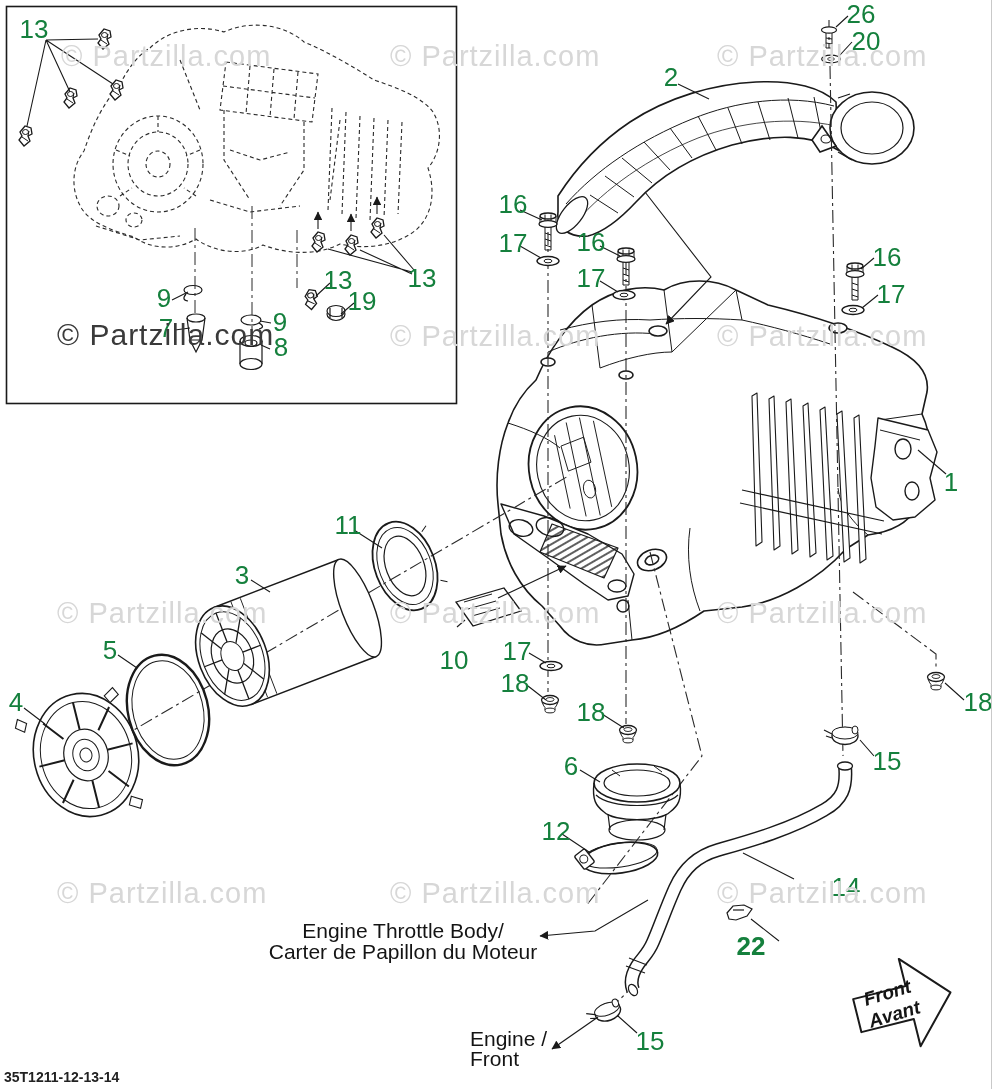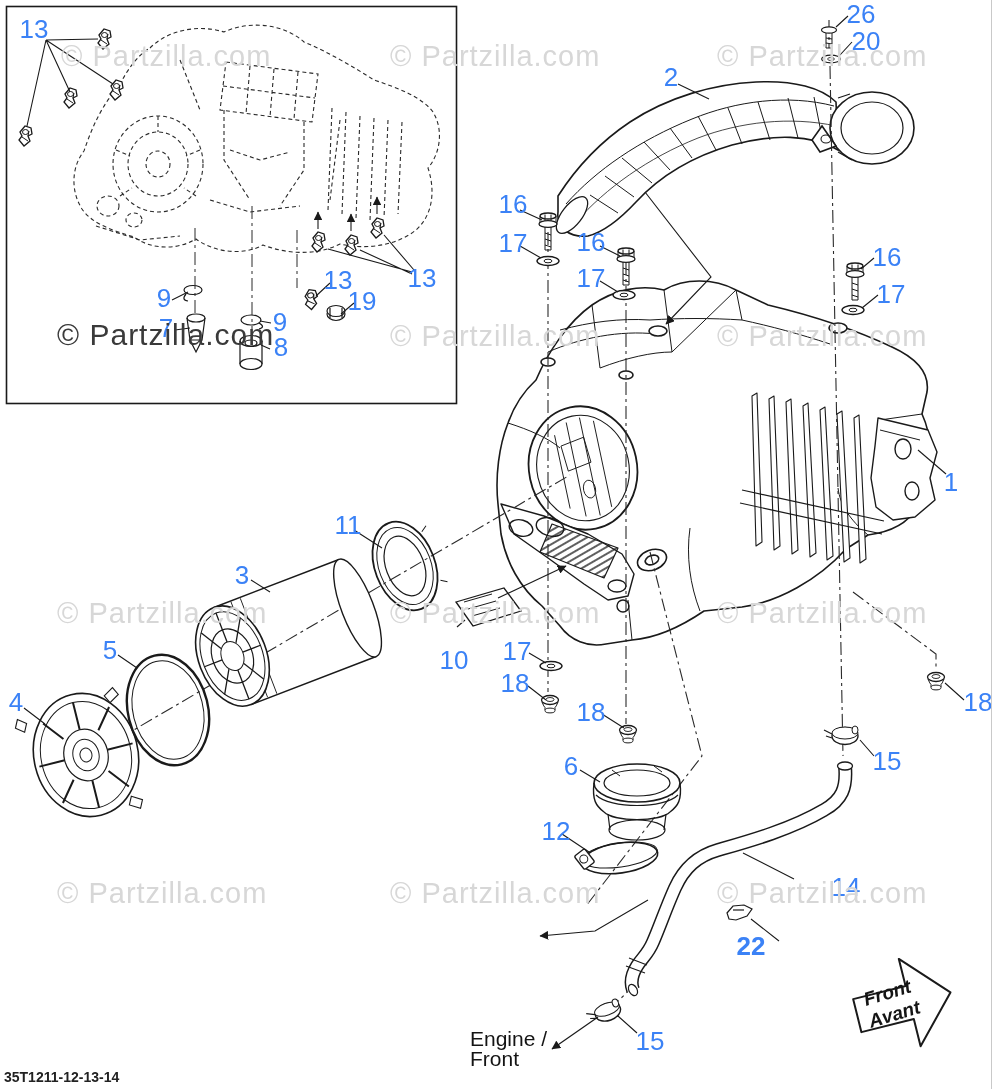--- a/index.html
+++ b/index.html
@@ -3,21 +3,21 @@
 <meta charset="utf-8">
 <style>
   html,body{margin:0;padding:0;background:#fff;}
   .stage{position:relative;width:994px;height:1089px;background:#fff;overflow:hidden;
          font-family:"Liberation Sans",sans-serif;}
   svg{position:absolute;left:0;top:0;}
   svg *{vector-effect:none;}
   .wm{position:absolute;font-size:29px;letter-spacing:1px;color:#d7d7d7;white-space:nowrap;
       pointer-events:none;z-index:6;}
   .wm.dark{color:#3a3a3a;font-size:30px;}
-  .callout{position:absolute;transform:translate(-50%,-50%);font-size:26px;color:#3b82f6;
+  .callout{position:absolute;transform:translate(-50%,-50%);font-size:26px;color:#15803d;
            z-index:5;white-space:nowrap;}
   .note{position:absolute;font-size:21px;line-height:21px;color:#141414;z-index:5;}
   .note-throttle{left:240px;top:920px;width:326px;text-align:center;}
   .note-engine{left:462px;top:1029px;line-height:20px;margin-left:8px;}
   .footer-code{position:absolute;left:4px;top:1069px;font-size:14px;font-weight:600;
                color:#222;z-index:5;text-align:center;}
   .right-edge{position:absolute;left:991px;top:0;width:1px;height:1089px;background:#c9c9c9;z-index:7;}
 </style>
 </head>
 <body>
@@ -369,20 +369,24 @@
       <div class="callout" style="left: 591px; top: 712px;">18</div>
       <div class="callout" style="left: 978px; top: 702px;">18</div>
       <div class="callout" style="left: 887px; top: 761px;">15</div>
       <div class="callout" style="left: 571px; top: 766px;">6</div>
       <div class="callout" style="left: 556px; top: 831px;">12</div>
       <div class="callout" style="left: 806px; top: 887px; margin-left: 40px;">14</div>
       <div class="callout" style="left: 751px; top: 946px; font-weight: bold;">22</div>
       <div class="callout" style="left: 650px; top: 1041px;">15</div>
     </div>
 
+  <div class="note note-throttle">
+    <div>Engine Throttle Body/</div>
+    <div>Carter de Papillon du Moteur</div>
+  </div>
   <div class="note note-engine">
     <div>Engine /</div>
     <div>Front</div>
   </div>
 
   <div class="footer-code">35T1211-12-13-14</div>
   <div class="right-edge"></div>
 </div>
 
 </body></html>

